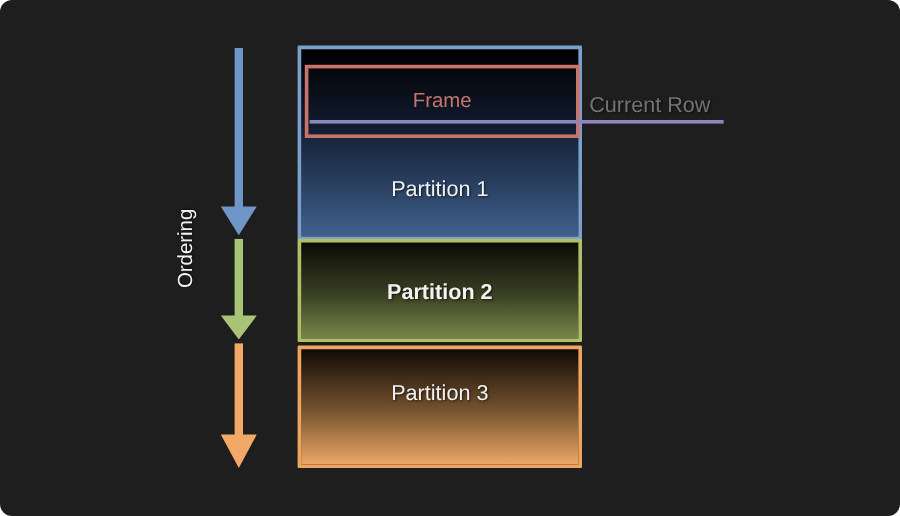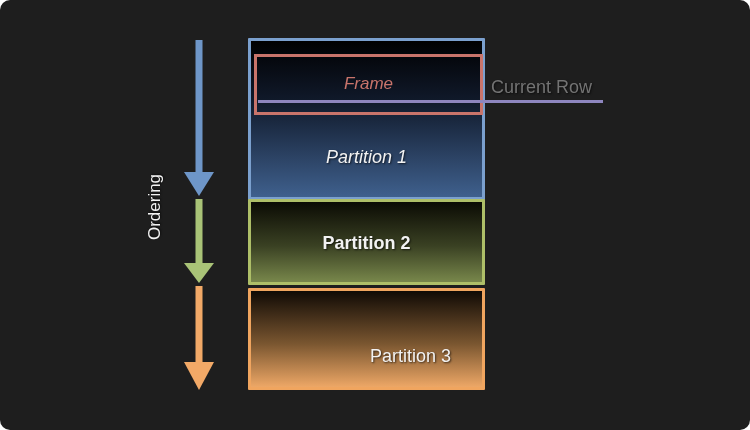--- a/index.html
+++ b/index.html
@@ -33,50 +33,48 @@
     color: #f2f2f2;
     font-size: 18px;
     line-height: 20px;
     text-shadow: 1px 1px 2px rgba(0,0,0,0.65);
   }
   .p1 {
     top: 38px;
     height: 162px;
     border: 3px solid #7ba0ce;
     background: linear-gradient(180deg, #010102 0%, #10192a 38%, #3f608d 100%);
-    font-style: italic;
   }
   .p1 .plabel { top: 106px; }
   .p2 {
     top: 199px;
     height: 86px;
     border: 3px solid #aebf68;
     background: linear-gradient(180deg, #0b0b04 0%, #3a4123 55%, #78874b 100%);
     font-weight: bold;
   }
   .p2 .plabel { top: 31px; }
   .p3 {
     top: 288px;
     height: 102px;
     border: 3px solid #f0a55f;
     background: linear-gradient(180deg, #100a05 0%, #7a5630 55%, #eda766 100%);
   }
-  .p3 .plabel { top: 55px; padding-left: 44px; }
+  .p3 .plabel { top: 26px; }
 
   
   .frame-box {
     position: absolute;
     left: 254px;
     top: 54px;
     width: 229px;
     height: 61px;
     box-sizing: border-box;
     border: 3px solid #c9746b;
     z-index: 2;
-    font-style: italic;
   }
   .frame-box .flabel {
     position: absolute;
     top: 17px;
     left: 0;
     width: 100%;
     text-align: center;
     color: #c9746b;
     font-size: 17px;
     line-height: 20px;

